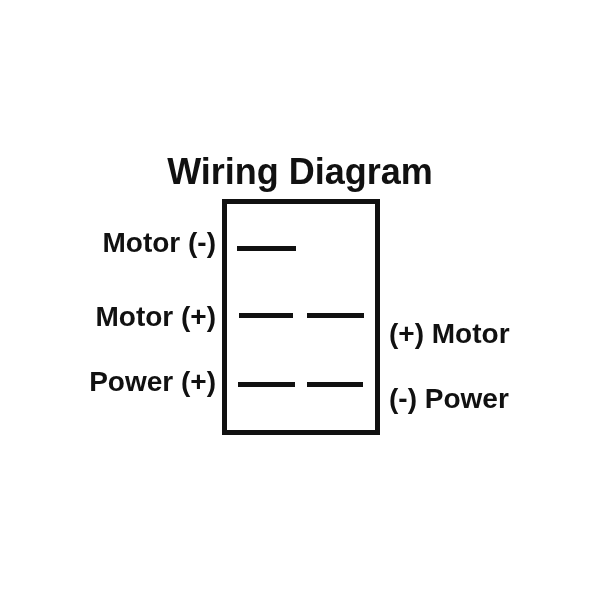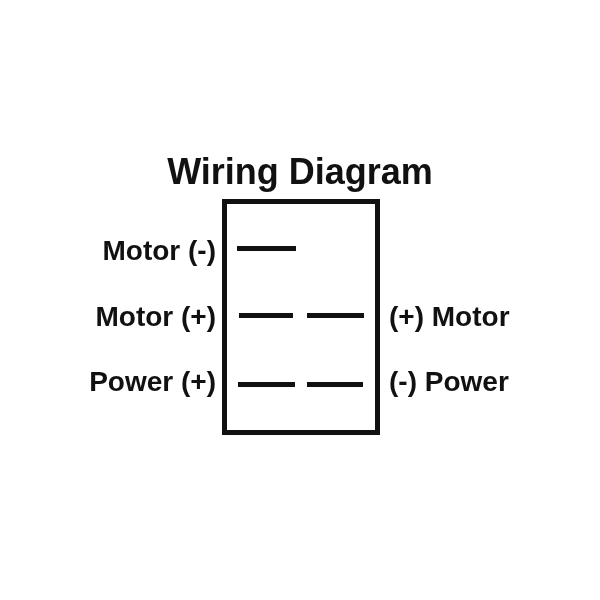--- a/index.html
+++ b/index.html
@@ -48,22 +48,23 @@
     color: #111111;
   }
   .lbl-left {
     left: 0;
     width: 216px;
     text-align: right;
   }
   .lbl-right {
     left: 389px;
     text-align: right;
+    margin-top: 17px;
   }
-  .row1-lbl { top: 237px; text-align: right; }
+  .row1-lbl { top: 229px; text-align: right; }
   .row2-lbl { top: 303px; }
   .row3-lbl { top: 368px; }
   .term {
     position: absolute;
     height: 5px;
     background: #111111;
   }
   .t1  { left: 237px; top: 246px; width: 59px; }
   .t2a { left: 239px; top: 313px; width: 54px; }
   .t2b { left: 307px; top: 313px; width: 57px; }

